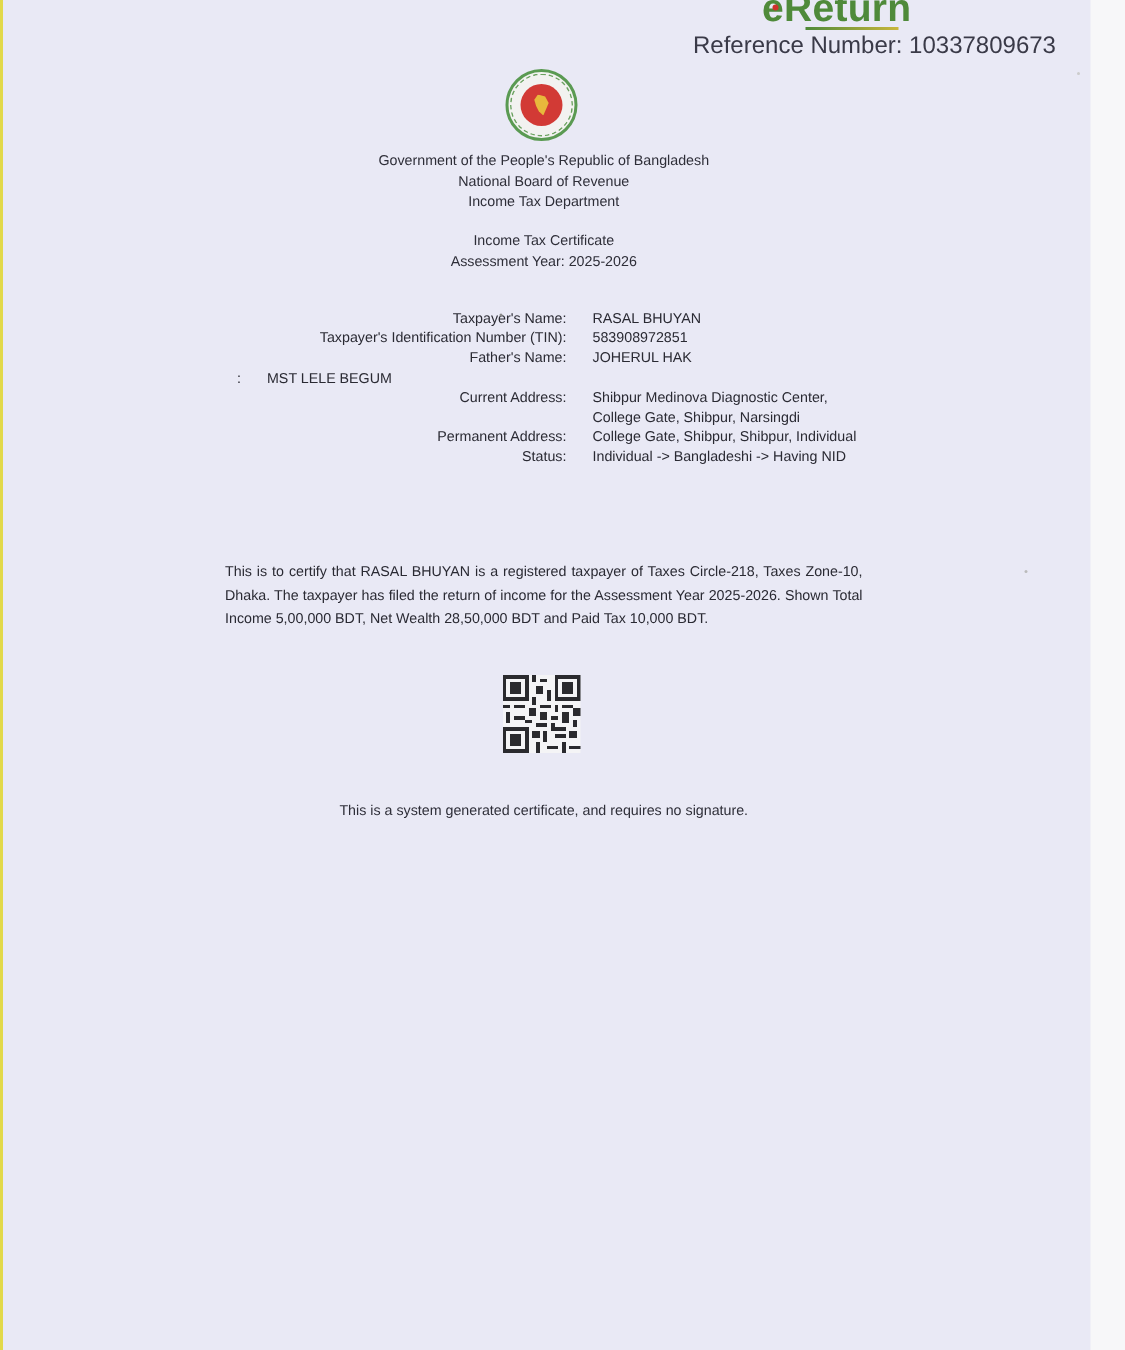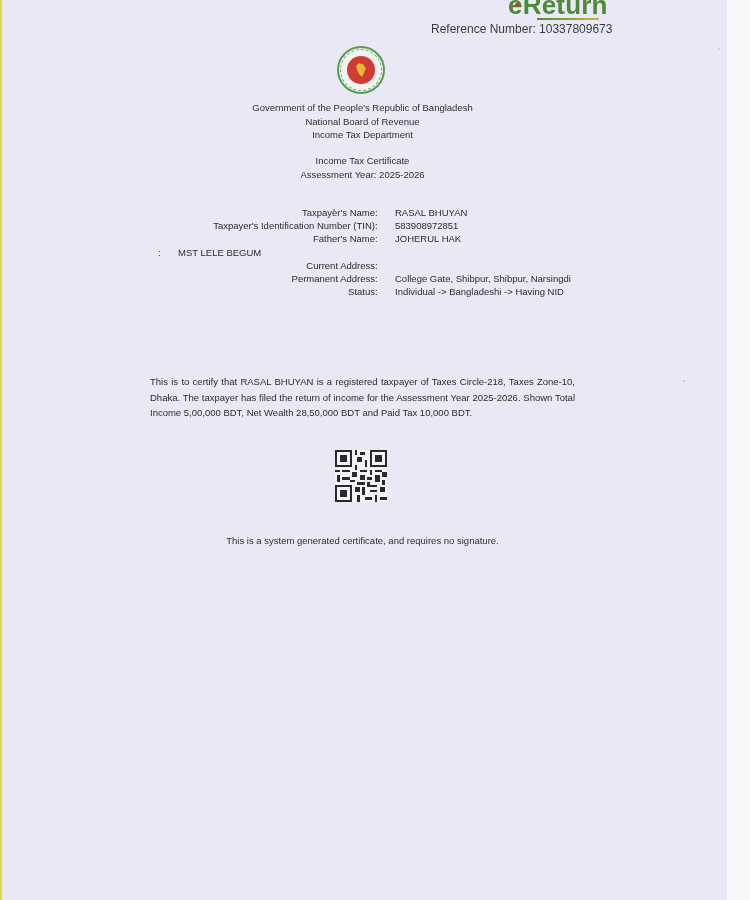--- a/index.html
+++ b/index.html
@@ -10,21 +10,21 @@
     color:#2a2a33;
   }
   .edge-left { position:absolute; left:0; top:0; width:2px; height:900px; background:#e2d94a; }
   .edge-right { position:absolute; left:727px; top:0; width:23px; height:900px; background:#f7f7f9; }
   .logo {
     position:absolute; left:508px; top:-10px; font-size:26px; font-weight:bold;
     color:#4f8a3a; letter-spacing:0.2px;
   }
   .logo .dot { position:absolute; left:7px; top:13px; width:4px; height:4px; border-radius:50%; background:#d0312d; }
   .logo-line { position:absolute; left:537px; top:18px; width:62px; height:2px; background:linear-gradient(90deg,#4f8a3a,#c9b63b); }
-  .ref { position:absolute; left:431px; top:22px; font-size:12px; color:#3a3a48; }
+  .ref { position:absolute; left:462px; top:22px; font-size:16px; color:#3a3a48; }
   .seal {
     position:absolute; left:337px; top:46px; width:48px; height:48px; border-radius:50%;
     background:#f2f2f0; border:2px solid #5a9a52; box-sizing:border-box;
     display:flex; align-items:center; justify-content:center;
   }
   .seal .inner { width:28px; height:28px; border-radius:50%; background:#d23a35; display:flex; align-items:center; justify-content:center; }
   .seal .map { width:12px; height:14px; background:#e8b93c; clip-path:polygon(30% 0,70% 10%,90% 40%,75% 70%,60% 100%,35% 80%,20% 55%,10% 25%); }
   .seal .ring { position:absolute; width:40px; height:40px; border-radius:50%; border:1px dashed #6aa15f; }
   .center { position:absolute; left:0; width:725px; text-align:center; font-size:9.5px; line-height:13.5px; color:#2e2e38; }
   .hdr { top:101px; }
@@ -89,25 +89,26 @@
     <div class="col">:</div>
     <div class="val">JOHERUL HAK</div>
   </div>
   <div class="row">
     <div class="col">:</div>
     <div class="val">MST LELE BEGUM</div>
   </div>
   <div class="row">
     <div class="lbl">Current Address</div>
     <div class="col">:</div>
+    <div class="val">Shibpur Medinova Diagnostic Center, College Gate, Shibpur, Narsingdi</div>
   </div>
   <div class="row">
     <div class="lbl">Permanent Address</div>
     <div class="col">:</div>
-    <div class="val">College Gate, Shibpur, Shibpur, Narsingdi</div>
+    <div class="val">College Gate, Shibpur, Shibpur, Individual</div>
   </div>
   <div class="row">
     <div class="lbl">Status</div>
     <div class="col">:</div>
     <div class="val">Individual -&gt; Bangladeshi -&gt; Having NID</div>
   </div>
 </div>
 
 <div class="body-text">This is to certify that RASAL BHUYAN is a registered taxpayer of Taxes Circle-218, Taxes Zone-10, Dhaka. The taxpayer has filed the return of income for the Assessment Year 2025-2026. Shown Total Income 5,00,000 BDT, Net Wealth 28,50,000 BDT and Paid Tax 10,000 BDT.</div>
 

